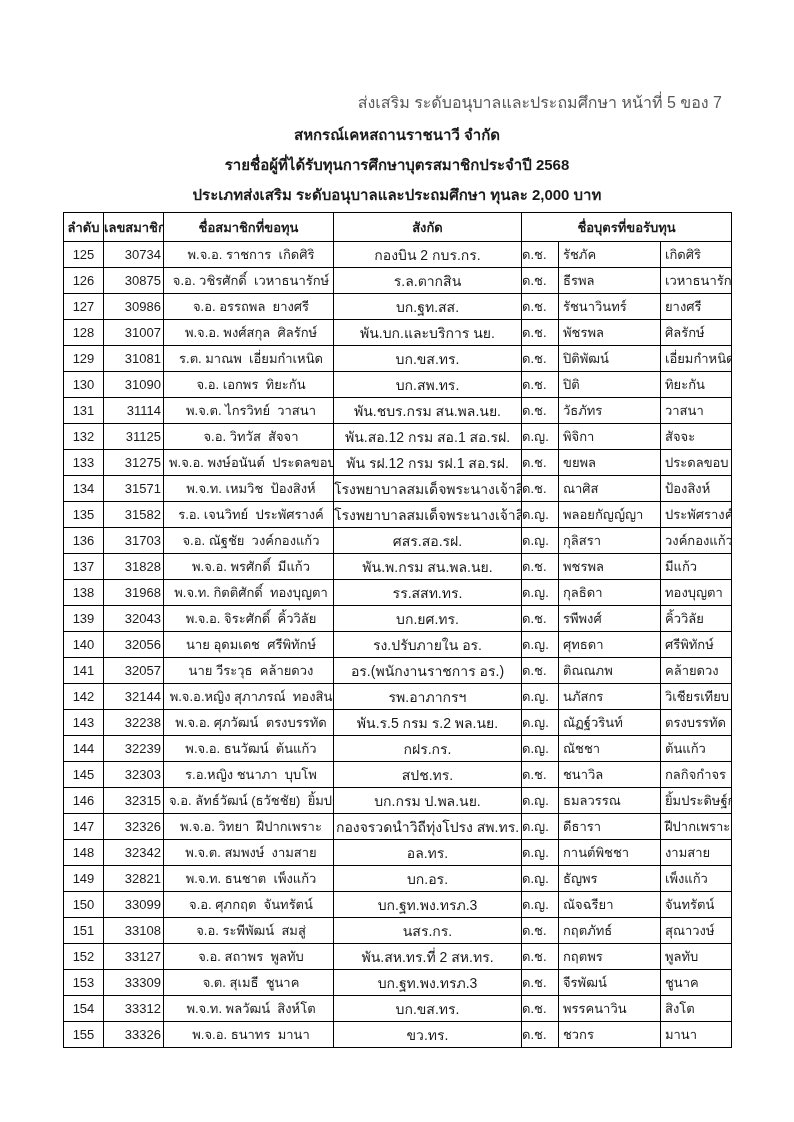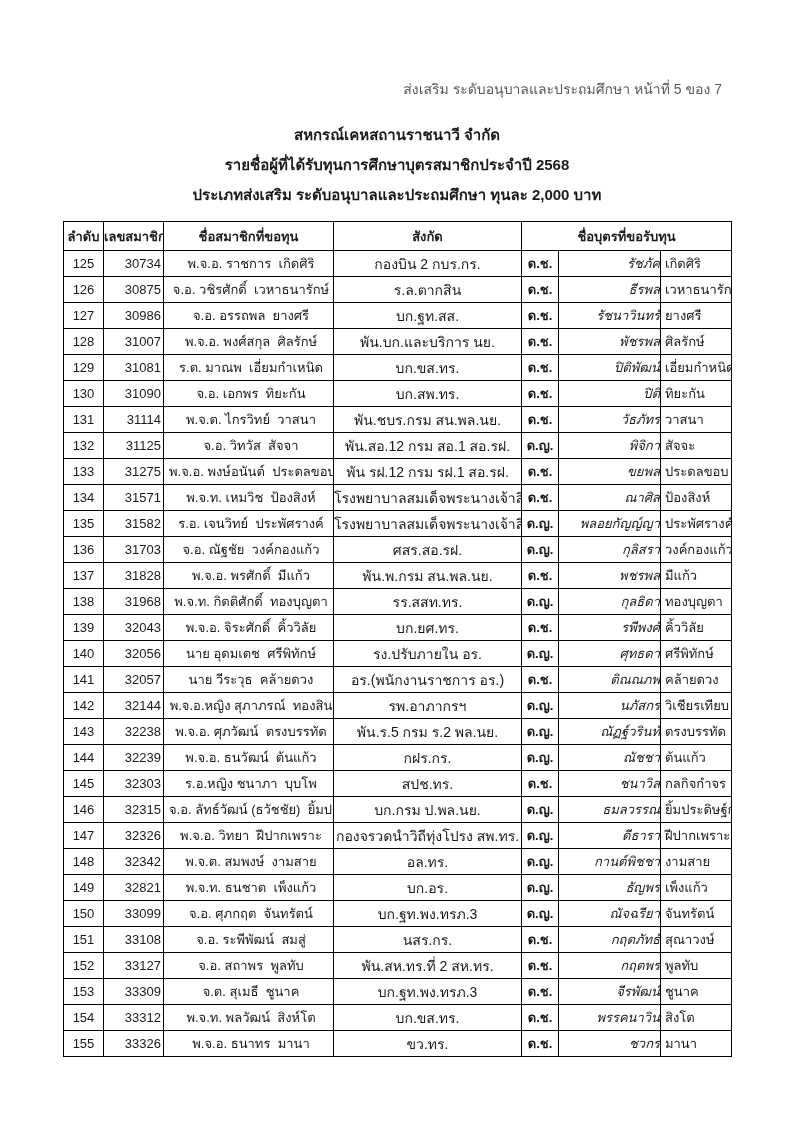--- a/index.html
+++ b/index.html
@@ -6,37 +6,37 @@
   body{
     width:794px;height:1122px;
     background:#ffffff;
     position:relative;
     font-family:"Liberation Sans", sans-serif;
     color:#1a1a1a;
     overflow:hidden;
   }
   .page-header{
     position:absolute;
-    top:78px;right:72px;
-    font-size:14px;
+    top:90px;right:72px;
+    font-size:16px;
     color:#595959;
     white-space:nowrap;
   }
   .titles{
     position:absolute;
     top:120px;left:0;right:0;
     text-align:center;
     font-weight:bold;
     font-size:15px;
     line-height:30px;
   }
   .titles div{height:30px;}
   table.grant-table{
     position:absolute;
-    top:221px;left:63px;
+    top:212px;left:63px;
     width:668px;
     border-collapse:collapse;
     table-layout:fixed;
     font-size:13px;
   }
   .grant-table th,.grant-table td{
     border:1px solid #000;
     overflow:hidden;
     white-space:nowrap;
     padding:0;
@@ -46,22 +46,22 @@
   .grant-table thead th{
     height:28px;
     font-weight:bold;
     text-align:center;
   }
   .grant-table tbody tr{height:26px;}
   .grant-table td.c0{text-align:center;}
   .grant-table td.c1{text-align:right;padding-right:2px;}
   .grant-table td.c2{text-align:center;padding-left:5px;white-space:pre;}
   .grant-table td.c3{text-align:center;font-size:14px;}
-  .grant-table td.c4{text-align:center;font-weight:bold;}
-  .grant-table td.c5{text-align:right;padding-left:4px;white-space:pre;font-style:italic;}
+  .grant-table td.c4{}
+  .grant-table td.c5{text-align:left;padding-left:4px;white-space:pre;}
   .grant-table td.c6{text-align:left;padding-left:4px;white-space:pre;margin-top:42px;}
 </style>
 </head>
 <body>
 
 <div class="page-header">ส่งเสริม ระดับอนุบาลและประถมศึกษา หน้าที่ 5 ของ 7</div>
 
 <div class="titles">
   <div>สหกรณ์เคหสถานราชนาวี จำกัด</div>
   <div>รายชื่อผู้ที่ได้รับทุนการศึกษาบุตรสมาชิกประจำปี 2568</div>

